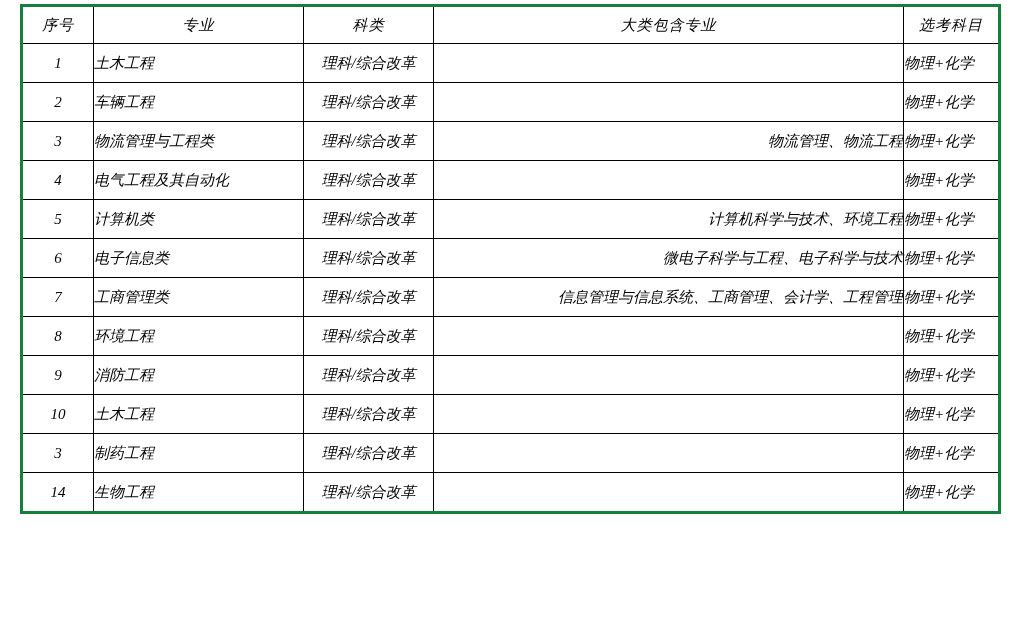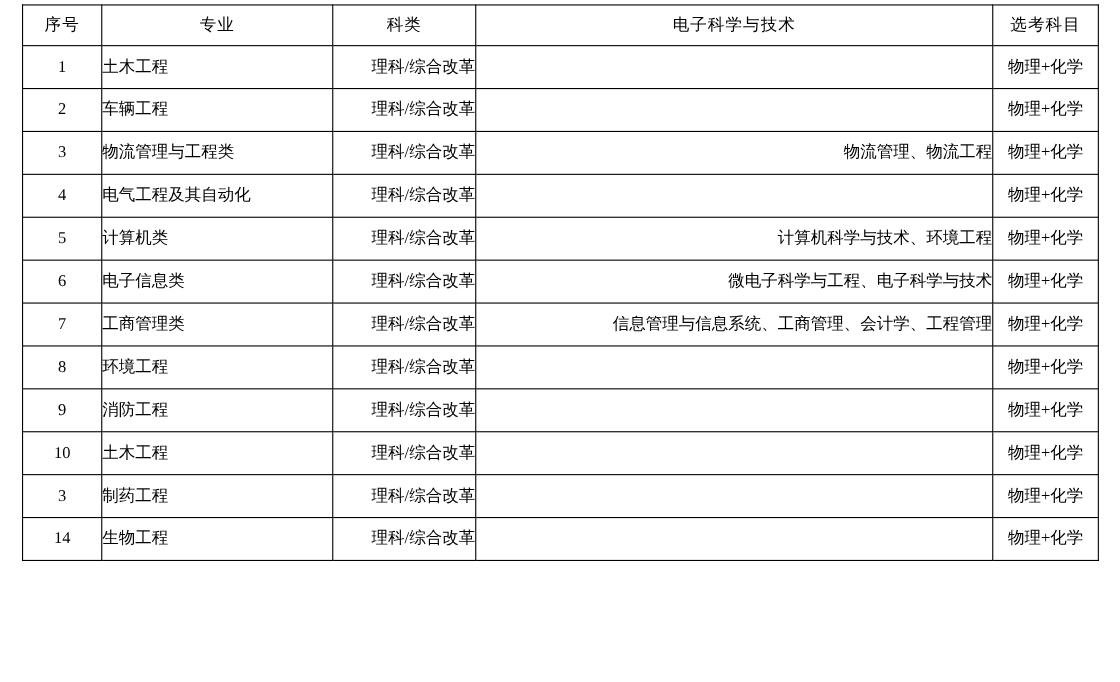--- a/index.html
+++ b/index.html
@@ -18,21 +18,22 @@
     width: 1018px;
     height: 620px;
     position: relative;
     box-sizing: border-box;
   }
   table.major-table {
     border-collapse: collapse;
     table-layout: fixed;
     width: 978px;
     margin: 4px 20px 0 20px;
-    border: 1px solid #15803d;
+    border: 3px solid #15803d;
+    font-style: italic;
   }
   table.major-table col.c-seq    { width: 72px; }
   table.major-table col.c-major  { width: 210px; }
   table.major-table col.c-cat    { width: 130px; }
   table.major-table col.c-incl   { width: 470px; }
   table.major-table col.c-elect  { width: 96px; }
 
   table.major-table th,
   table.major-table td {
     border: 1px solid #000000;
@@ -49,29 +50,28 @@
   }
   td.seq {
     text-align: center;
   }
   td.major {
     text-align: left;
     padding-left: 20px;
     margin-left: 12px;
   }
   td.cat {
-    text-align: right;
+    text-align: center;
     padding-left: 10px;
   }
   td.incl {
     text-align: right;
     padding-left: 10px;
   }
   td.elect {
-    text-align: center;
   }
   .hdr-seq, .hdr-major, .hdr-cat, .hdr-incl, .hdr-elect {
     letter-spacing: 1px;
   }
 </style>
 </head>
 <body>
 
 <div class="page">
   <table class="major-table">
@@ -80,21 +80,21 @@
       <col class="c-major">
       <col class="c-cat">
       <col class="c-incl">
       <col class="c-elect">
     </colgroup>
     <thead>
       <tr>
         <th class="hdr-seq">序号</th>
         <th class="hdr-major">专业</th>
         <th class="hdr-cat">科类</th>
-        <th class="hdr-incl">电子科学与技术</th>
+        <th class="hdr-incl">大类包含专业</th>
         <th class="hdr-elect">选考科目</th>
       </tr>
     </thead>
     <tbody>
       <tr>
         <td class="seq">1</td>
         <td class="major">土木工程</td>
         <td class="cat">理科/综合改革</td>
         <td class="incl"></td>
         <td class="elect">物理+化学</td>

